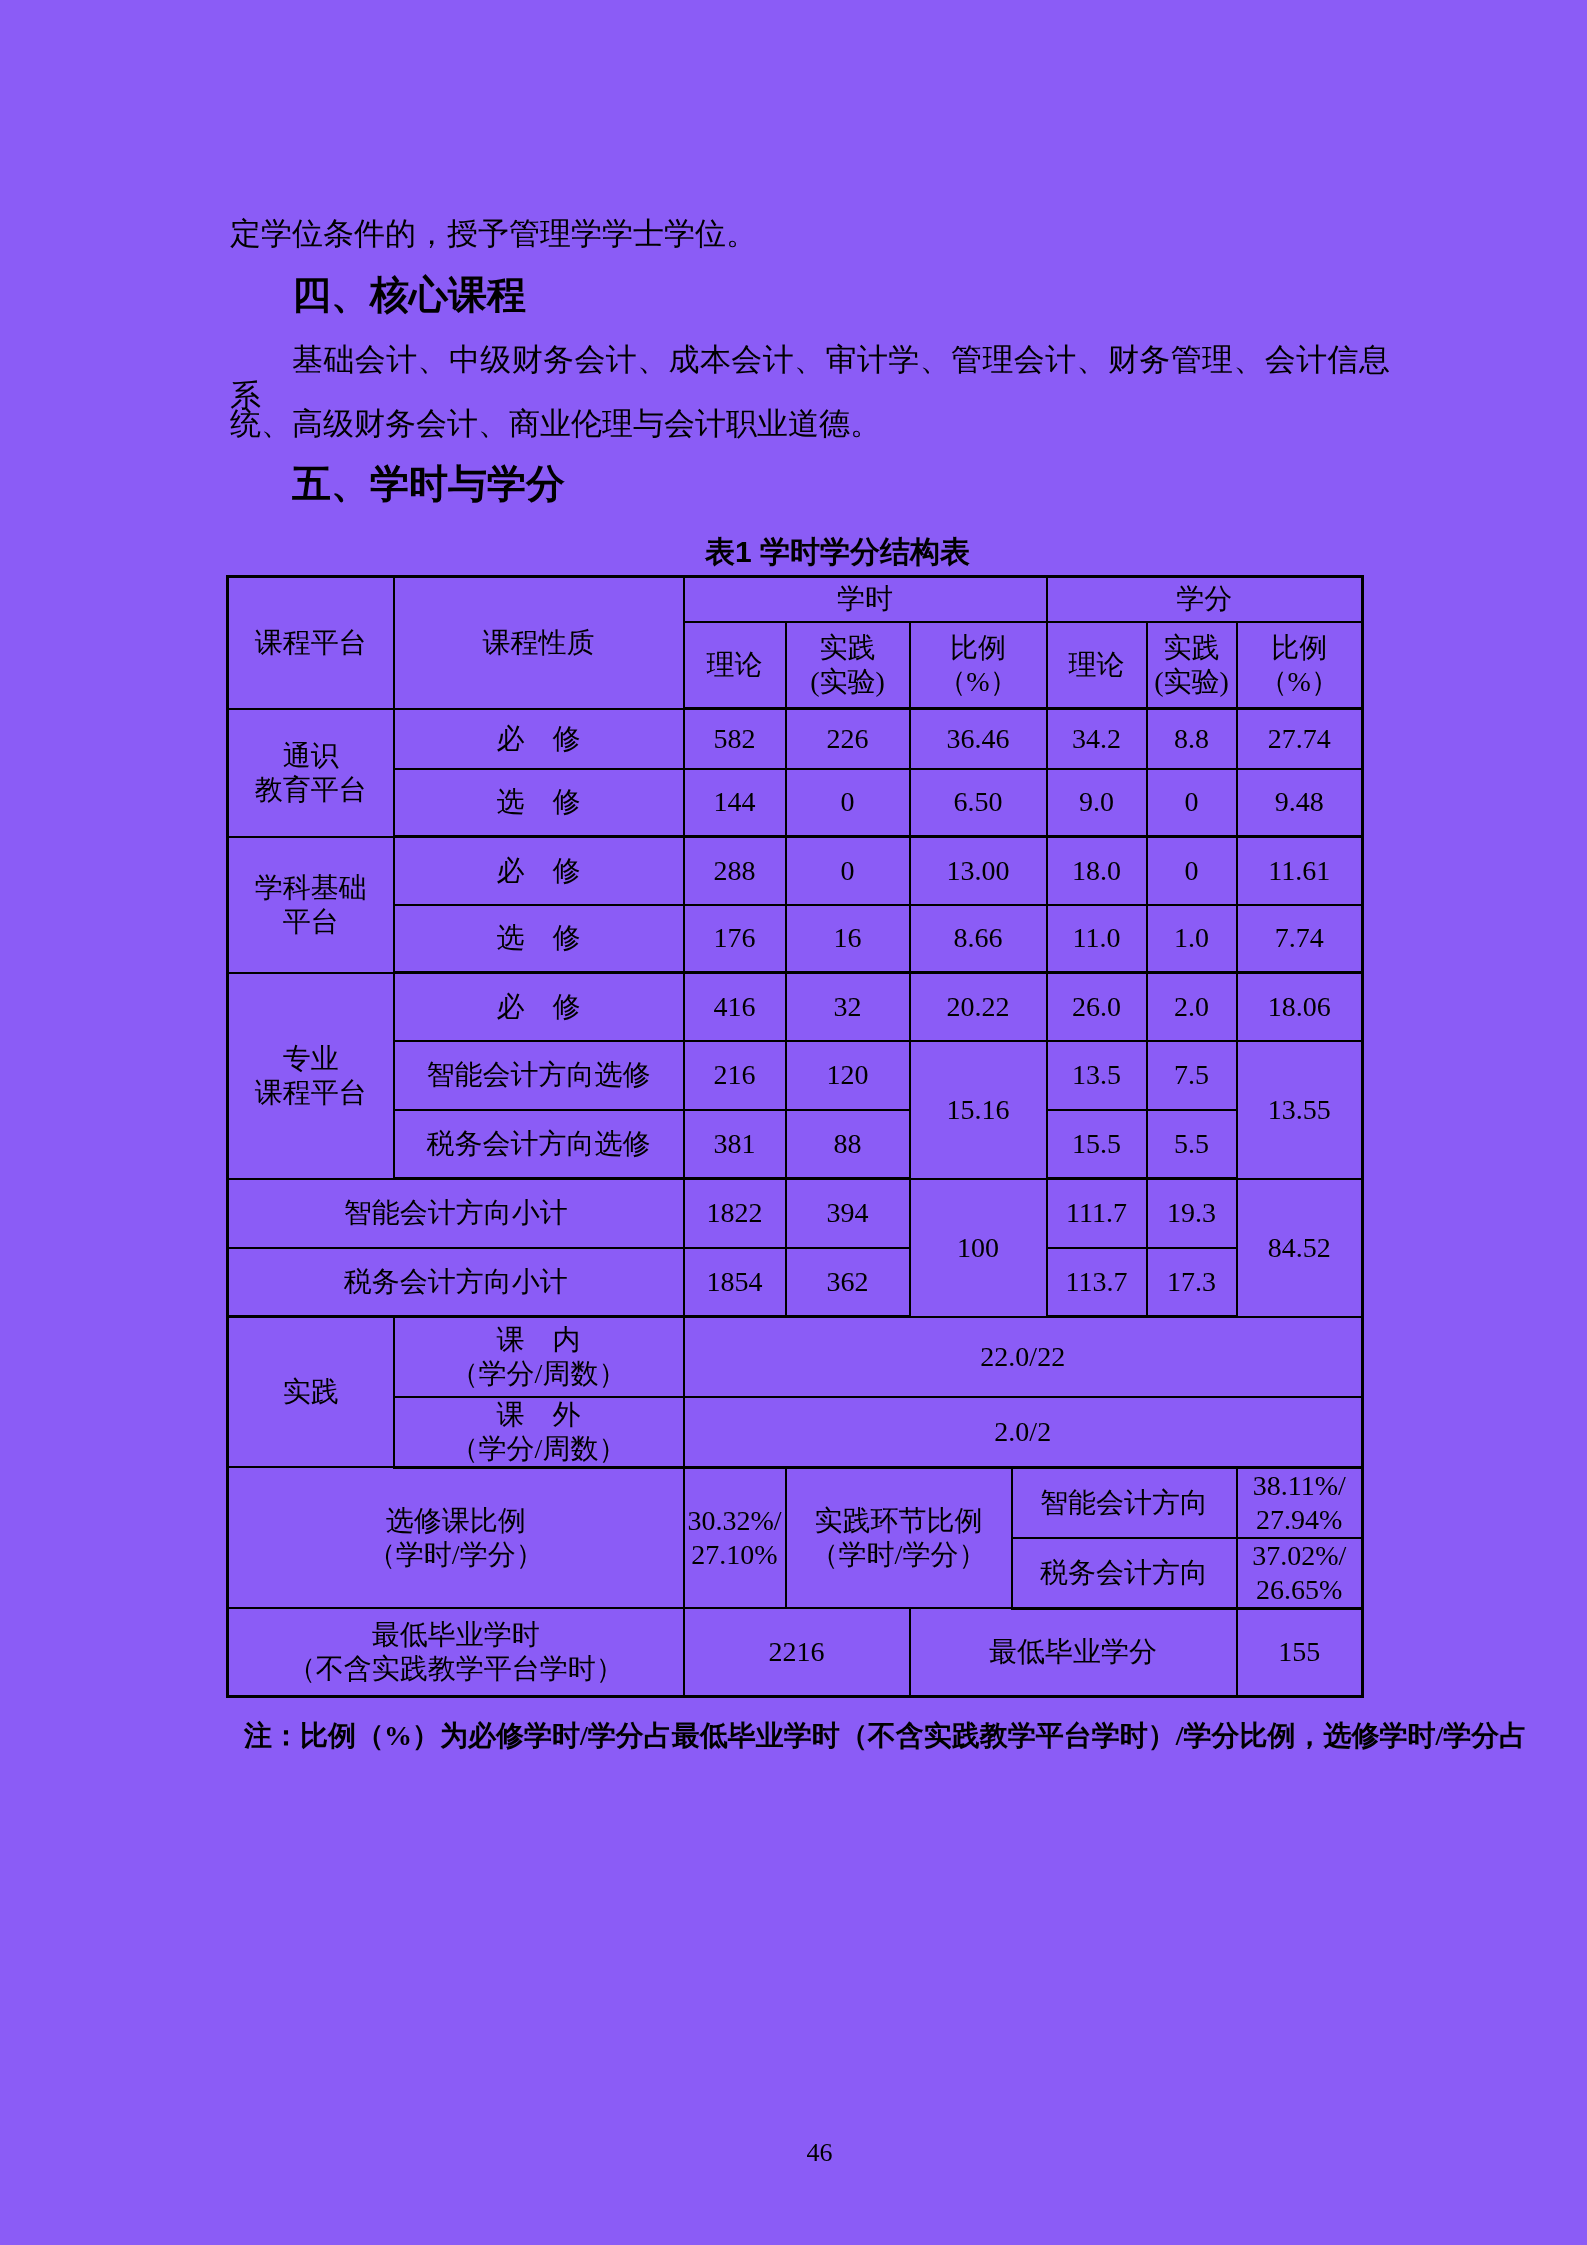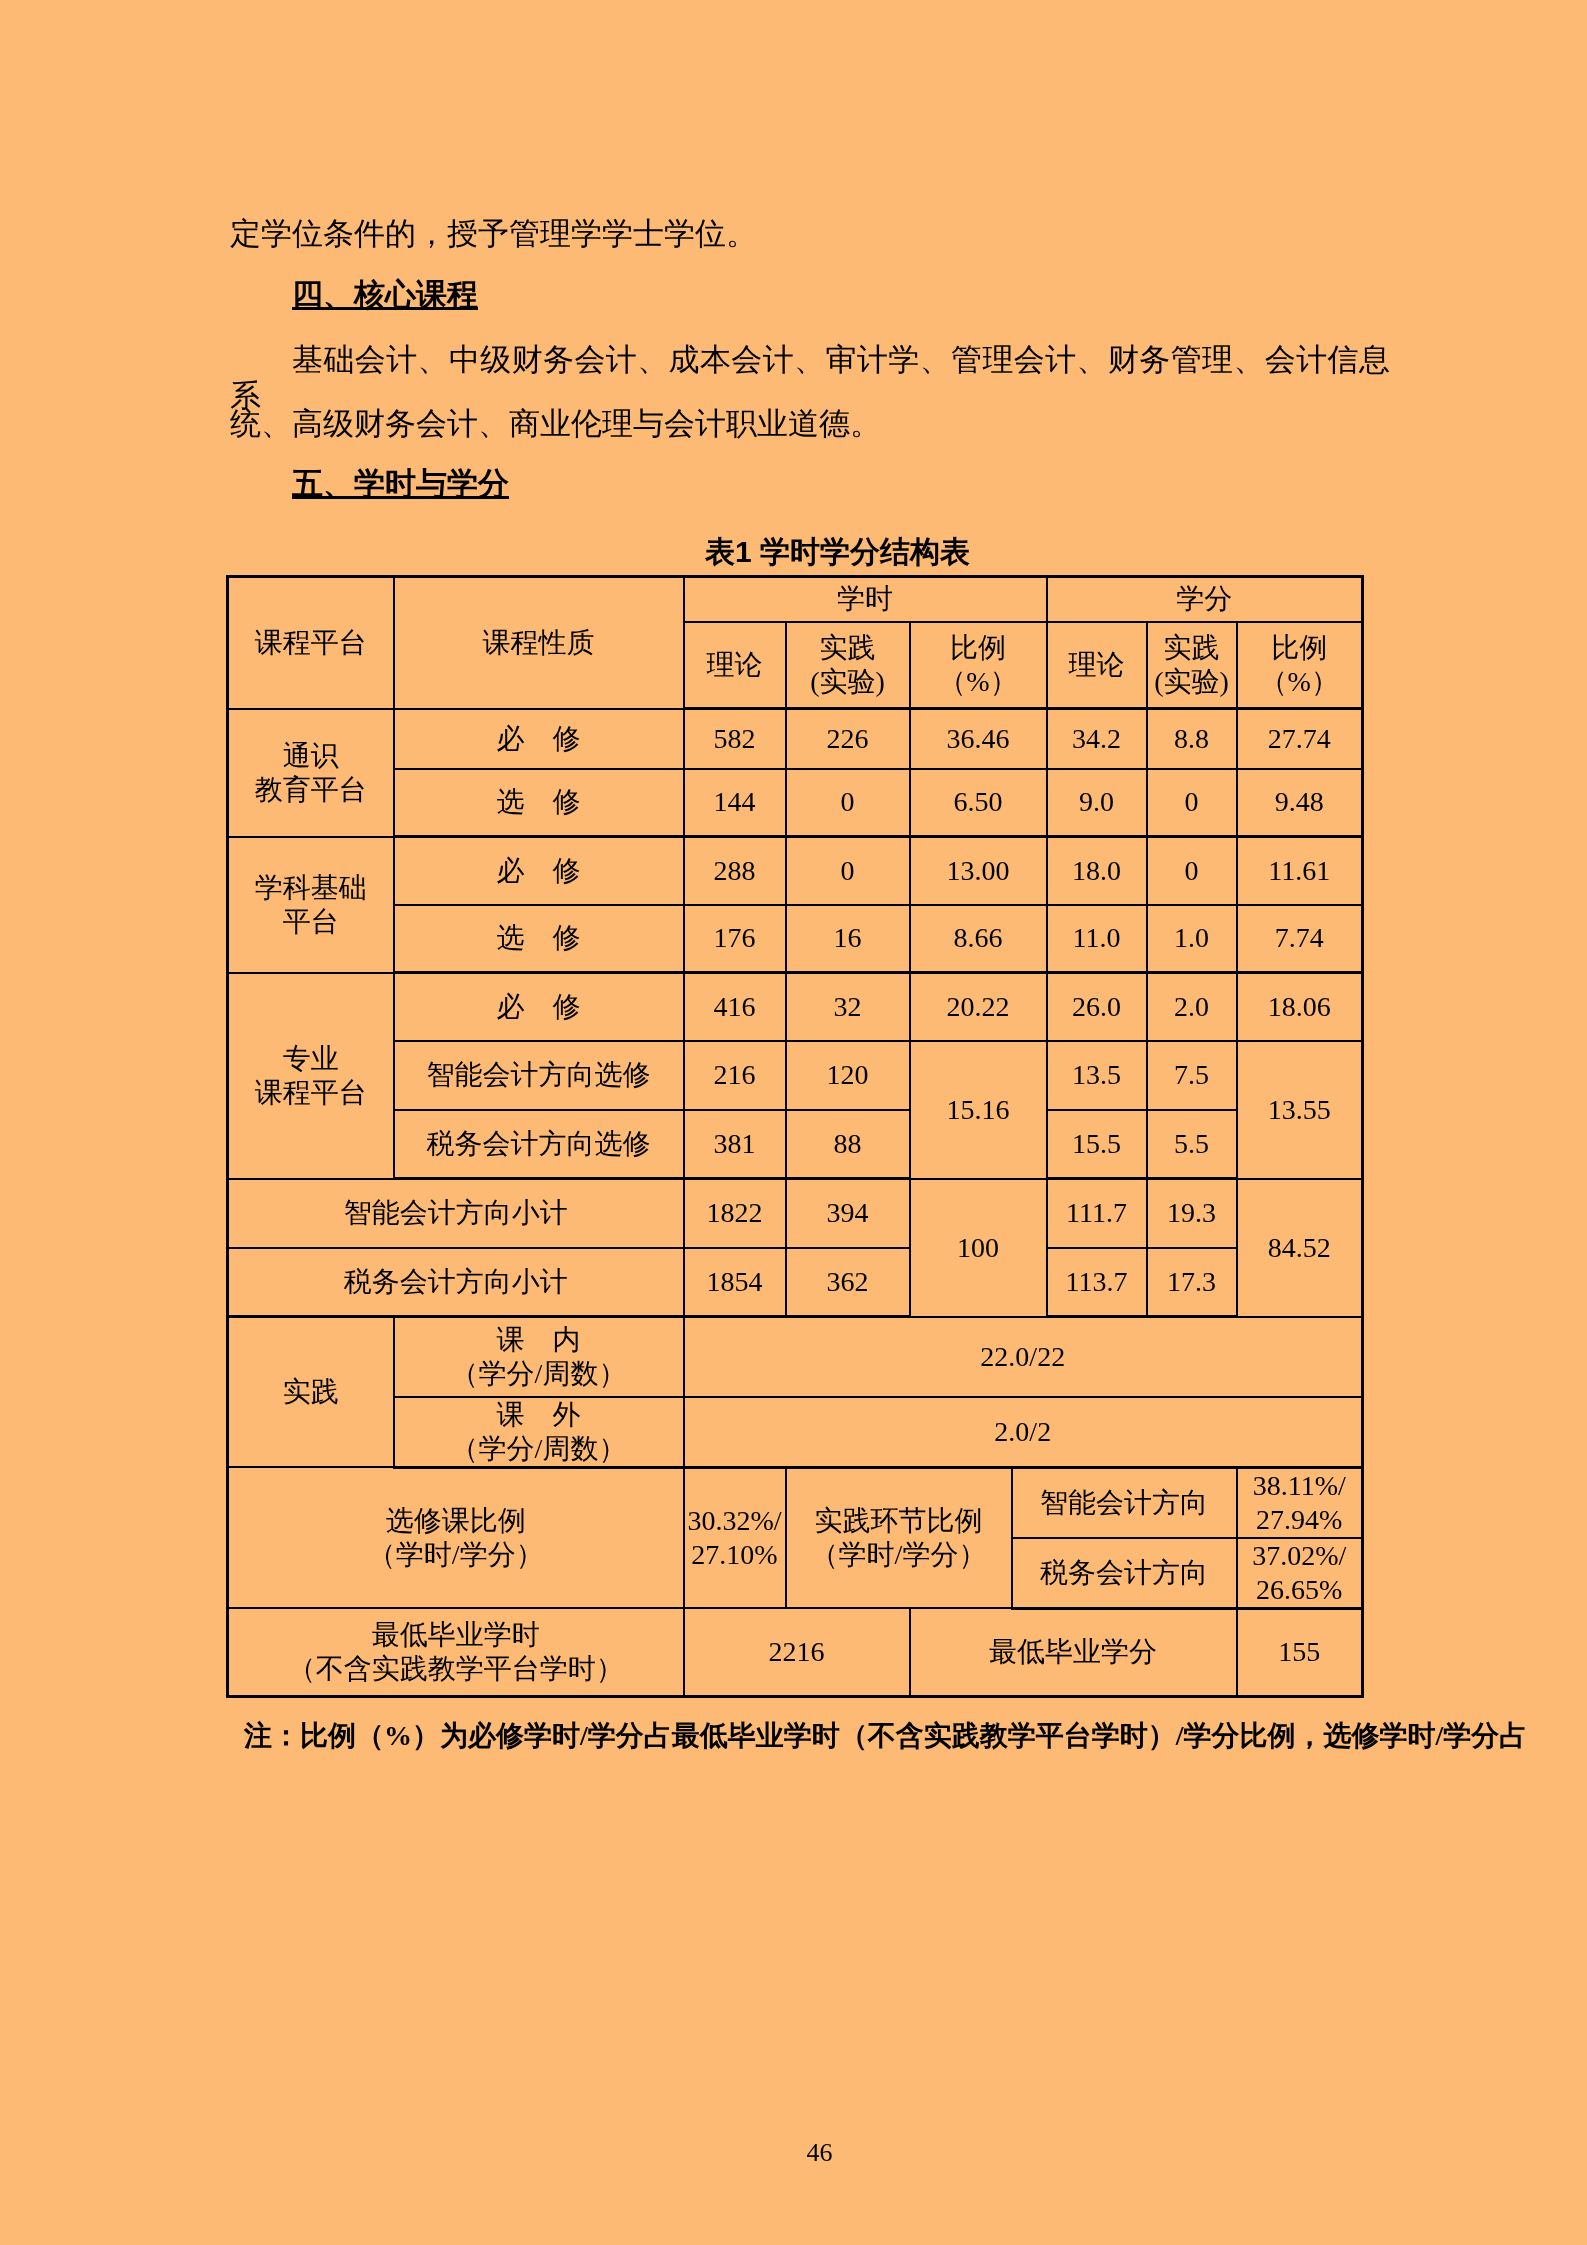--- a/index.html
+++ b/index.html
@@ -1,28 +1,28 @@
 <!DOCTYPE html>
 <html><head>
 <meta charset="utf-8">
 <style>
   html,body { margin:0; padding:0; background:#888; }
   .page {
     position:relative;
     width:1587px; height:2245px;
     margin:0 auto;
-    background:#fdba74;
+    background:#8b5cf6;
     color:#000;
     font-family:"Liberation Serif","DejaVu Serif",serif;
   }
   .abs { position:absolute; white-space:pre-line; }
   .body-text { font-size:31px; line-height:36px; }
   .heading {
     font-family:"Liberation Sans","DejaVu Sans",sans-serif;
-    font-weight:bold; font-size:31px; line-height:36px;text-decoration:underline;
+    font-weight:bold; font-size:39px; line-height:36px;
   }
   .justify-line {
     width:1160px; text-indent:62px;
     text-align:justify; text-align-last:justify;
   }
   .caption {
     font-family:Liberation Sans, sans-serif;
     font-weight:bold; font-size:30px; line-height:37px;
   }
   .note-text { font-size:28px; line-height:40px; }

